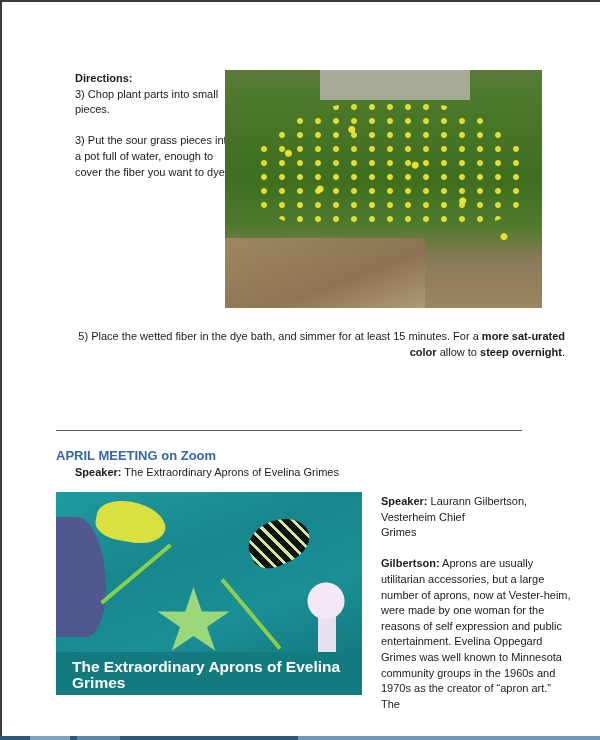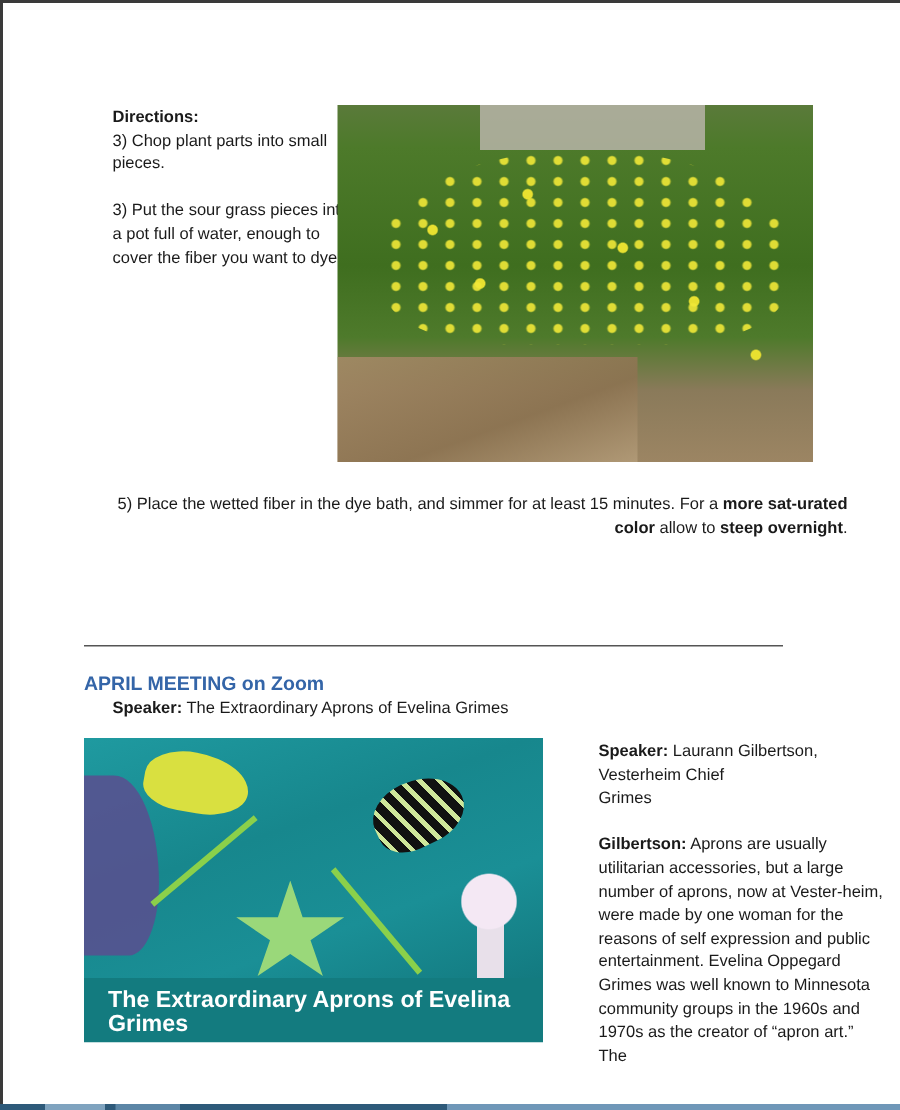--- a/index.html
+++ b/index.html
@@ -63,21 +63,21 @@
     .aprons-photo .seaweed1 { position: absolute; left: 35px; top: 80px; width: 90px; height: 4px; background: #8bd04a; transform: rotate(-40deg); }
     .aprons-photo .seaweed2 { position: absolute; left: 150px; top: 120px; width: 90px; height: 4px; background: #8bd04a; transform: rotate(50deg); }
     .aprons-photo .anemone { position: absolute; left: 240px; top: 75px; width: 60px; height: 85px; background: radial-gradient(circle at 50% 40%, #f4e8f4 0 18px, transparent 19px), linear-gradient(#e8e0ea, #e8e0ea) 22px 45px / 18px 45px no-repeat; }
     .aprons-band {
       position: absolute; left: 0; top: 160px; width: 306px; height: 43px;
       background: #137b7f;
       color: #ffffff; font-weight: bold; font-size: 15.5px; line-height: 16px;
       padding: 7px 0 0 16px; box-sizing: border-box;
     }
 
-    .speaker-block { position: absolute; left: 380px; top: 494px; width: 190px; }
+    .speaker-block { position: absolute; left: 362px; top: 494px; width: 190px; }
     .speaker-block p { margin: 0 0 15.6px 0; }
   </style>
 </head>
 <body>
 
 <div class="frame-top"></div>
 <div class="frame-left"></div>
 
 <div class="directions text">
   <div class="heading">Directions:</div>

